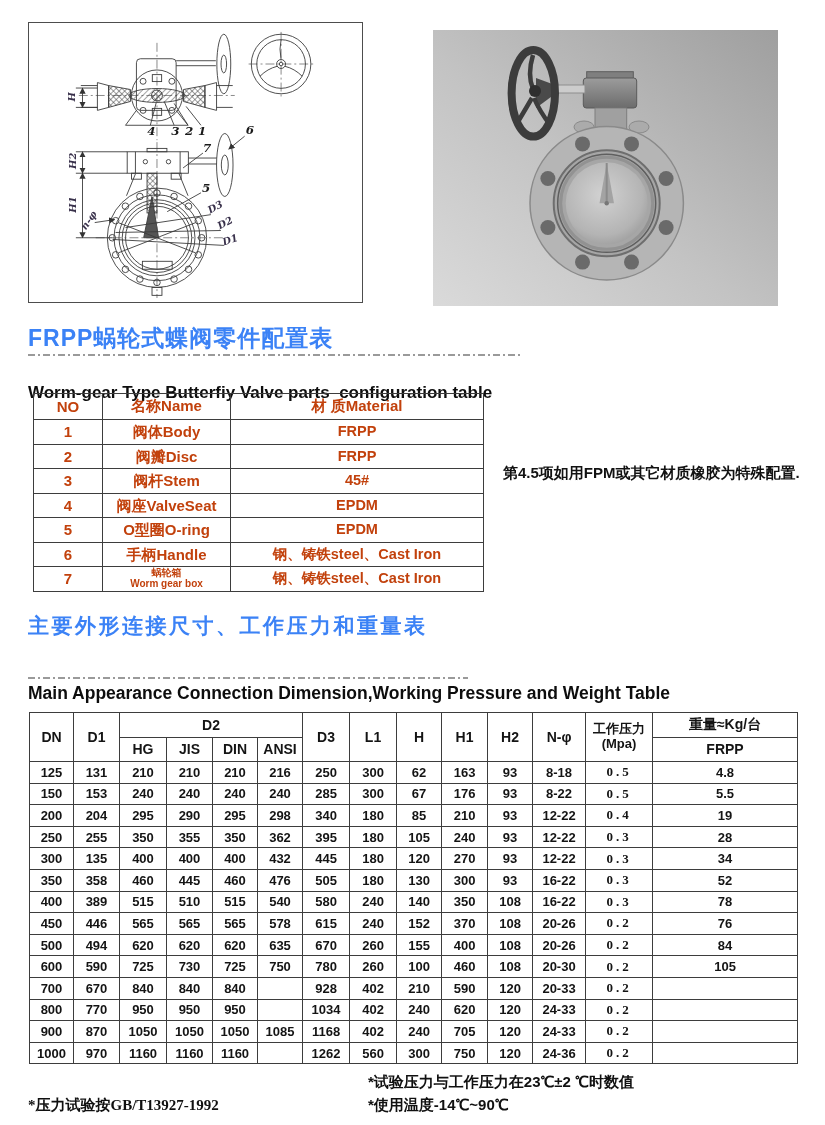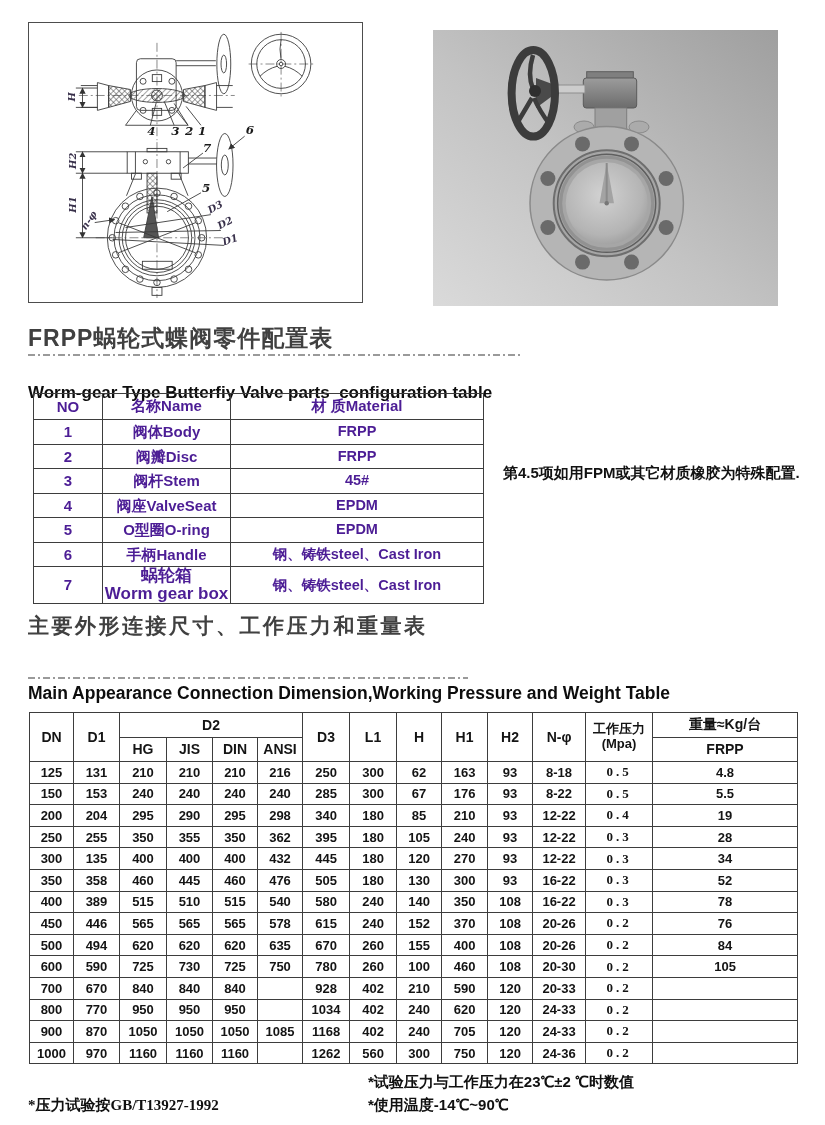--- a/index.html
+++ b/index.html
@@ -15,45 +15,45 @@
   }
   .drawing-box svg{display:block;width:100%;height:100%;}
   .photo-box{
     position:absolute;left:433px;top:30px;width:345px;height:276px;
   }
   .photo-box svg{display:block;width:100%;height:100%;}
   .cl{stroke-dasharray:9 3 2 3;stroke-width:.6;}
   .dlabel{font:italic bold 10px "DejaVu Serif",serif;fill:#38304a;}
   .pnum{font:italic bold 12px "DejaVu Serif",serif;fill:#1a1a1a;}
   
-  .title-cn{position:absolute;left:28px;font-weight:bold;color:#404040;white-space:nowrap;}
+  .title-cn{position:absolute;left:28px;font-weight:bold;color:#3b82f6;white-space:nowrap;}
   #t1cn{top:323px;font-size:23px;letter-spacing:1px;}
   #t2cn{top:612px;font-size:21px;letter-spacing:2.5px;}
   .dash-line{
     position:absolute;left:28px;height:2px;
     background-image:repeating-linear-gradient(90deg,#9a9a9a 0 7px,transparent 7px 10px,#9a9a9a 10px 12px,transparent 12px 15px);
   }
   #dash1{top:354px;width:492px;}
   #dash2{top:677px;width:440px;}
   .title-en{position:absolute;left:28px;font-weight:bold;color:#0d0d0d;white-space:pre;}
   #t1en{top:359px;font-size:17px;margin-top:24px;}
   #t2en{top:683px;font-size:17.5px;}
   
   .parts-table{
     position:absolute;left:33px;top:393px;width:450px;
     border-collapse:collapse;table-layout:fixed;
   }
   .parts-table th,.parts-table td{
     border:1.4px solid #3d3d3d;text-align:center;padding:0;
-    font-weight:bold;color:#4c1d95;overflow:hidden;
+    font-weight:bold;color:#c2410c;overflow:hidden;
   }
   .parts-table thead th{height:25px;font-size:15px;}
   .parts-table tbody td{height:23.5px;font-size:15px;white-space:pre-line;line-height:1.15;}
   .parts-table tbody td:nth-child(3){font-size:14.5px;}
-  .parts-table tbody tr:last-child td:nth-child(2){font-size:17px;line-height:1.05;}
+  .parts-table tbody tr:last-child td:nth-child(2){font-size:10px;line-height:1.05;}
   
   .note{
     position:absolute;left:503px;top:464px;font-size:15px;font-weight:bold;
     white-space:nowrap;color:#121212;
   }
   
   .dim-table{
     position:absolute;left:29px;top:712px;width:768px;
     border-collapse:collapse;table-layout:fixed;
   }

